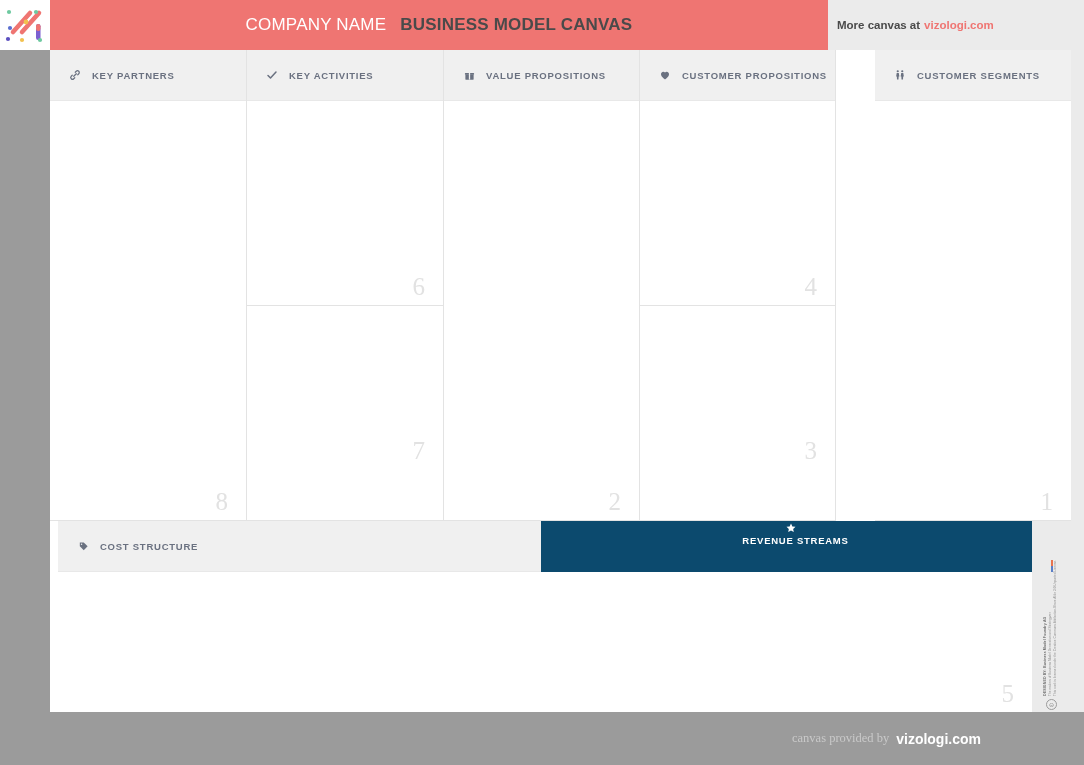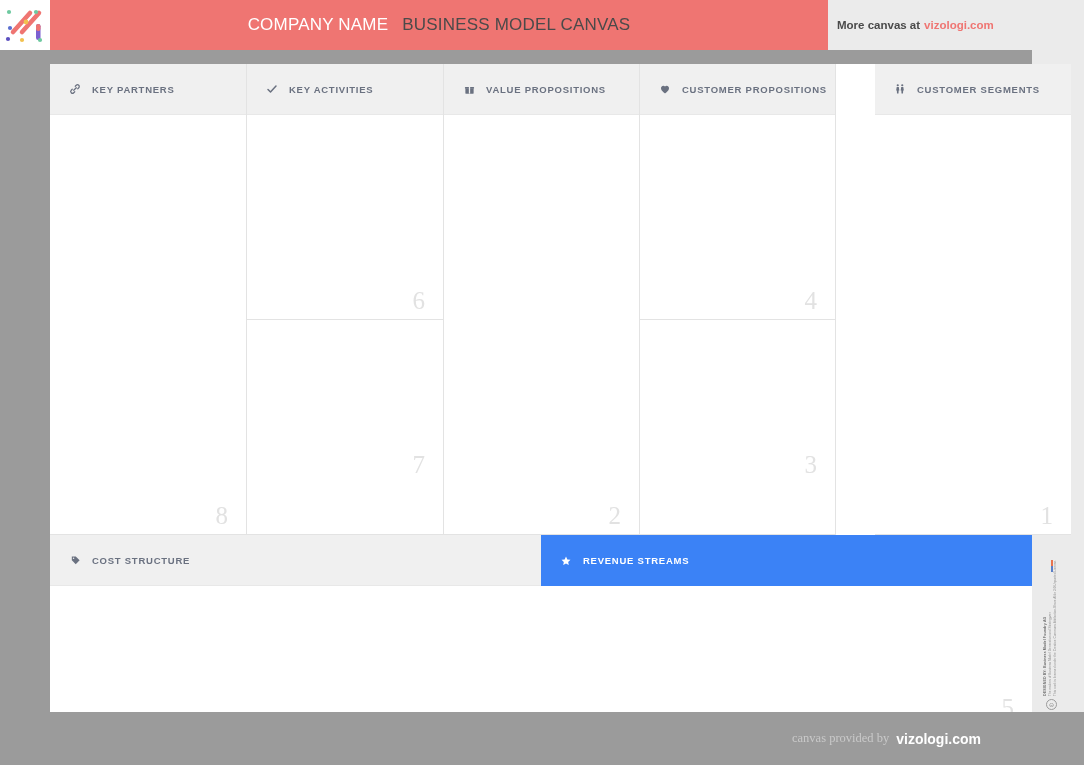--- a/index.html
+++ b/index.html
@@ -53,21 +53,21 @@
   .header-company {
     color: #ffffff;
     font-size: 17px;
     font-weight: normal;
     letter-spacing: 0.2px;
     white-space: nowrap;
   }
   .header-title {
     color: #4a4a4a;
     font-size: 17px;
-    font-weight: normal;
+    font-weight: bold;
     letter-spacing: 0.2px;
     margin-left: 14px;
     white-space: nowrap;
   }
 
   .header-right {
     position: absolute;
     left: 828px; top: 0;
     width: 256px; height: 50px;
     background: #ebebeb;
@@ -89,21 +89,20 @@
     margin-left: 4px;
     text-decoration: none;
   }
 
   
   .canvas {
     position: absolute;
     left: 50px; top: 50px;
     width: 982px; height: 662px;
     background: #ffffff;
-    margin-top: 14px;
   }
 
   .cell {
     position: absolute;
     box-sizing: border-box;
     background: #ffffff;
     border-right: 1px solid #e3e3e3;
     border-bottom: 1px solid #e3e3e3;
   }
   .cell.no-right { border-right: none; }
@@ -112,22 +111,23 @@
   .cell-head {
     height: 51px;
     background: #f0f0f0;
     display: flex;
     align-items: center;
     padding-left: 18px;
     box-sizing: border-box;
     border-bottom: 1px solid #e8e8e8;
   }
   .cell-head.green {
-    background: #3b82f6;
+    background: #0c4a6e;
     border-bottom: none;
+    flex-direction: column;
   }
   .cell-title {
     font-size: 9.5px;
     font-weight: bold;
     letter-spacing: 0.75px;
     color: #6a7180;
     white-space: nowrap;
   }
   .cell-head.green .cell-title { color: #ffffff; }
 
@@ -363,21 +363,21 @@
             <path d="M14.4 8h4.2l1.1 7h-1.4l-.3 6H15l-.3-6h-1.4z"></path>
           </svg>
         </span>
         <span class="cell-title">CUSTOMER SEGMENTS</span>
       </div>
       <div class="cell-body">
         <span class="cell-num">1</span>
       </div>
     </div>
 
-    <div class="cell no-bottom" style="left:0;top:471px;width:546px;height:191px;">
+    <div class="cell no-bottom" style="left:8px;top:471px;width:546px;height:191px;">
       <div class="cell-head">
         <span class="cell-icon">
           <svg width="11" height="11" viewBox="0 0 24 24" fill="currentColor">
             <path d="M21 11.5L12.5 3H4v8.5L12.5 20z"></path>
             <circle cx="7.8" cy="7.3" r="1.6" fill="#f0f0f0"></circle>
           </svg>
         </span>
         <span class="cell-title">COST STRUCTURE</span>
       </div>
       <div class="cell-body">

